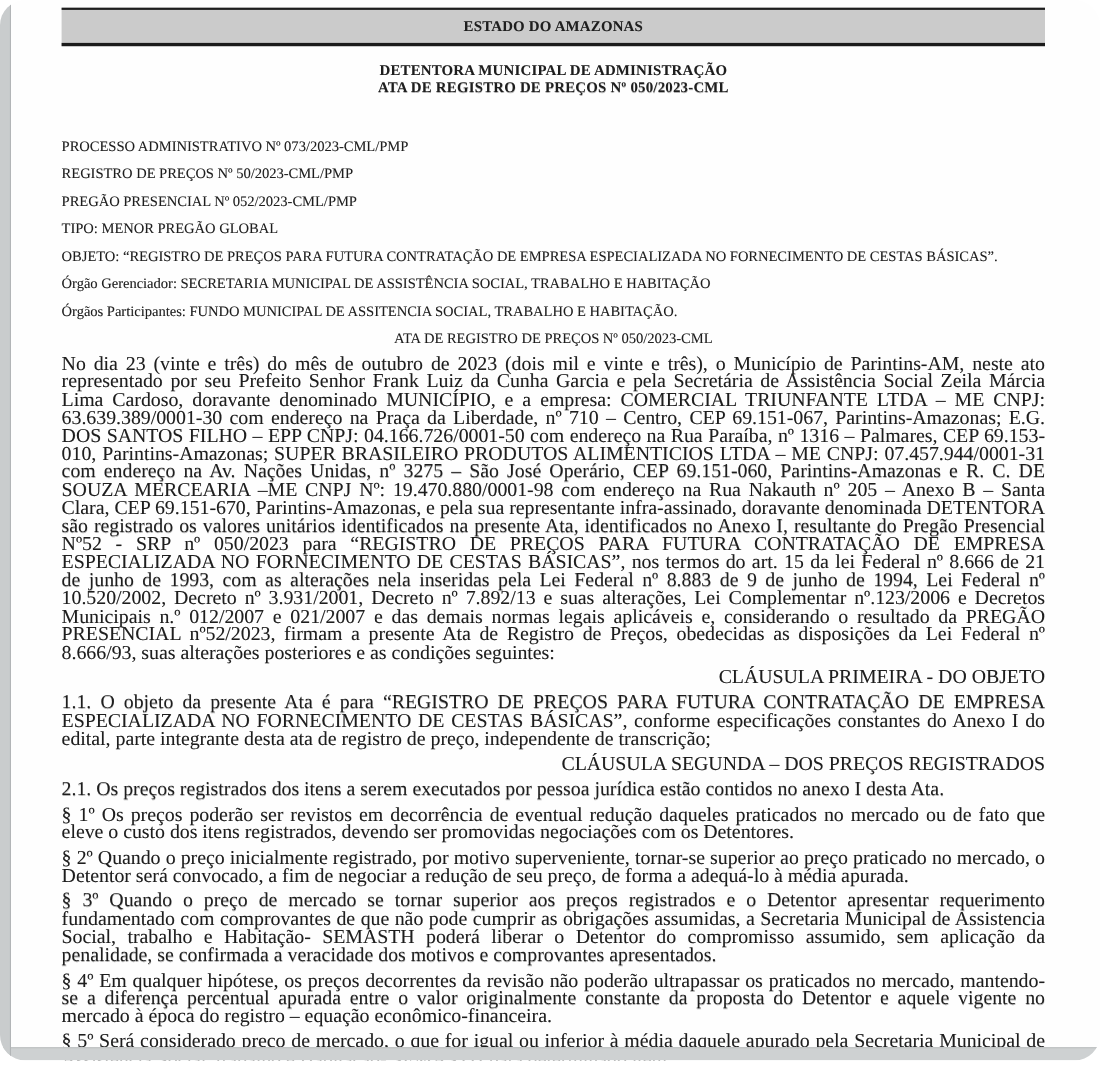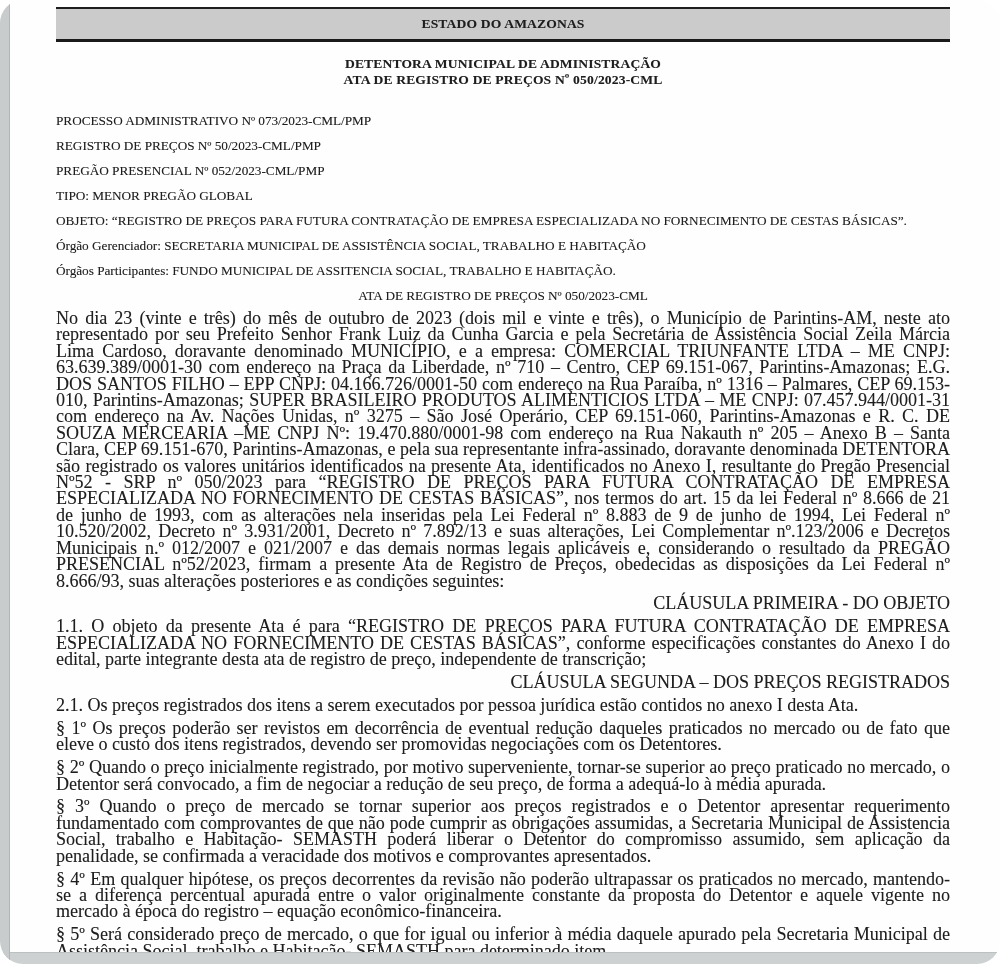--- a/index.html
+++ b/index.html
@@ -37,21 +37,21 @@
     letter-spacing:0.2px;
   }
   .doc-title{
     margin-top:14px;
     text-align:center;
     font-weight:bold;
     font-size:13.5px;
     line-height:16px;
     letter-spacing:0.2px;
   }
-  .meta{margin-top:24px;}
+  .meta{margin-top:36px;}
   .meta p{
     margin:0 0 8px 0;
     font-size:13.2px;
     line-height:17px;
     white-space:nowrap;
   }
   .section-title{
     margin:2px 0 6px 0;
     text-align:center;
     font-size:13.2px;

